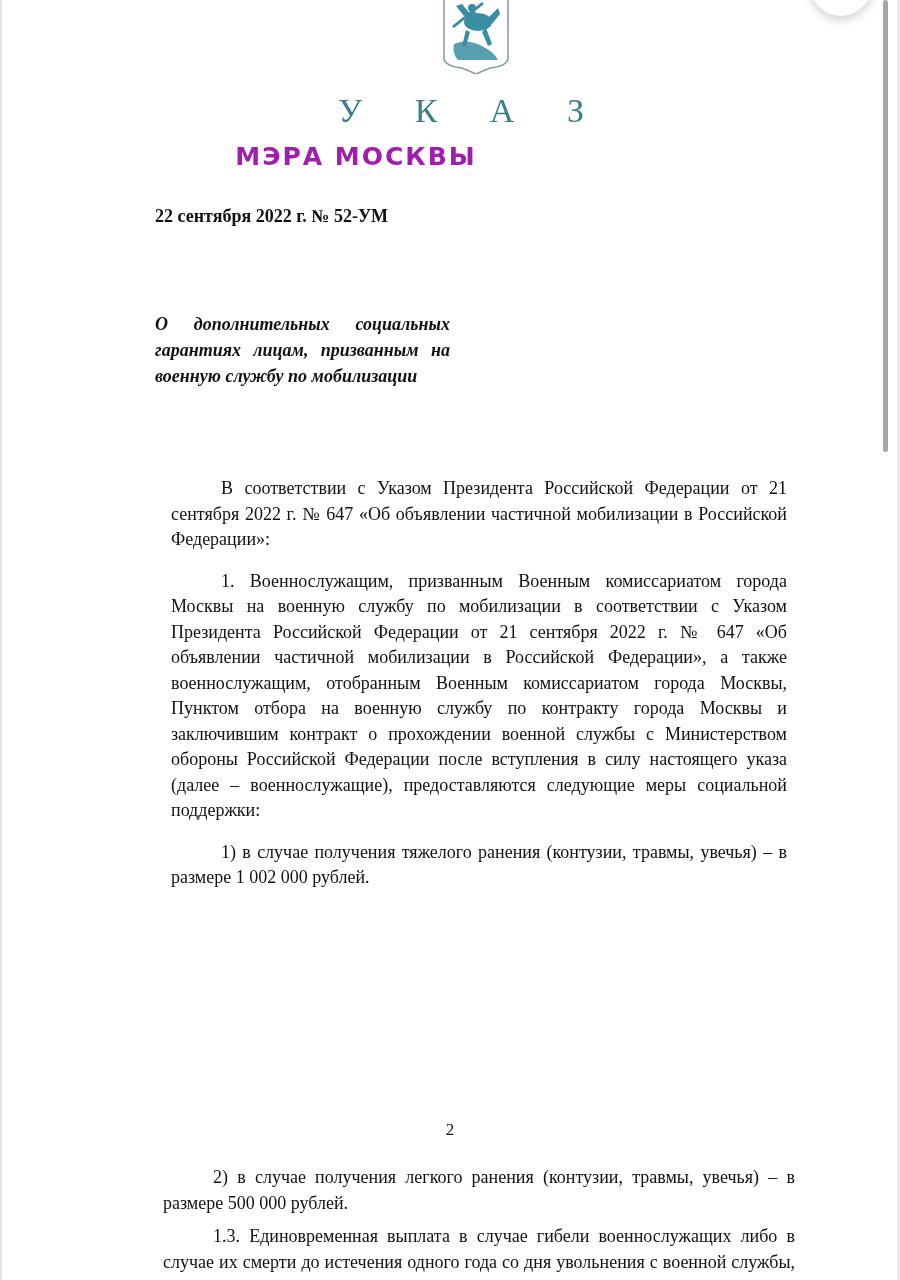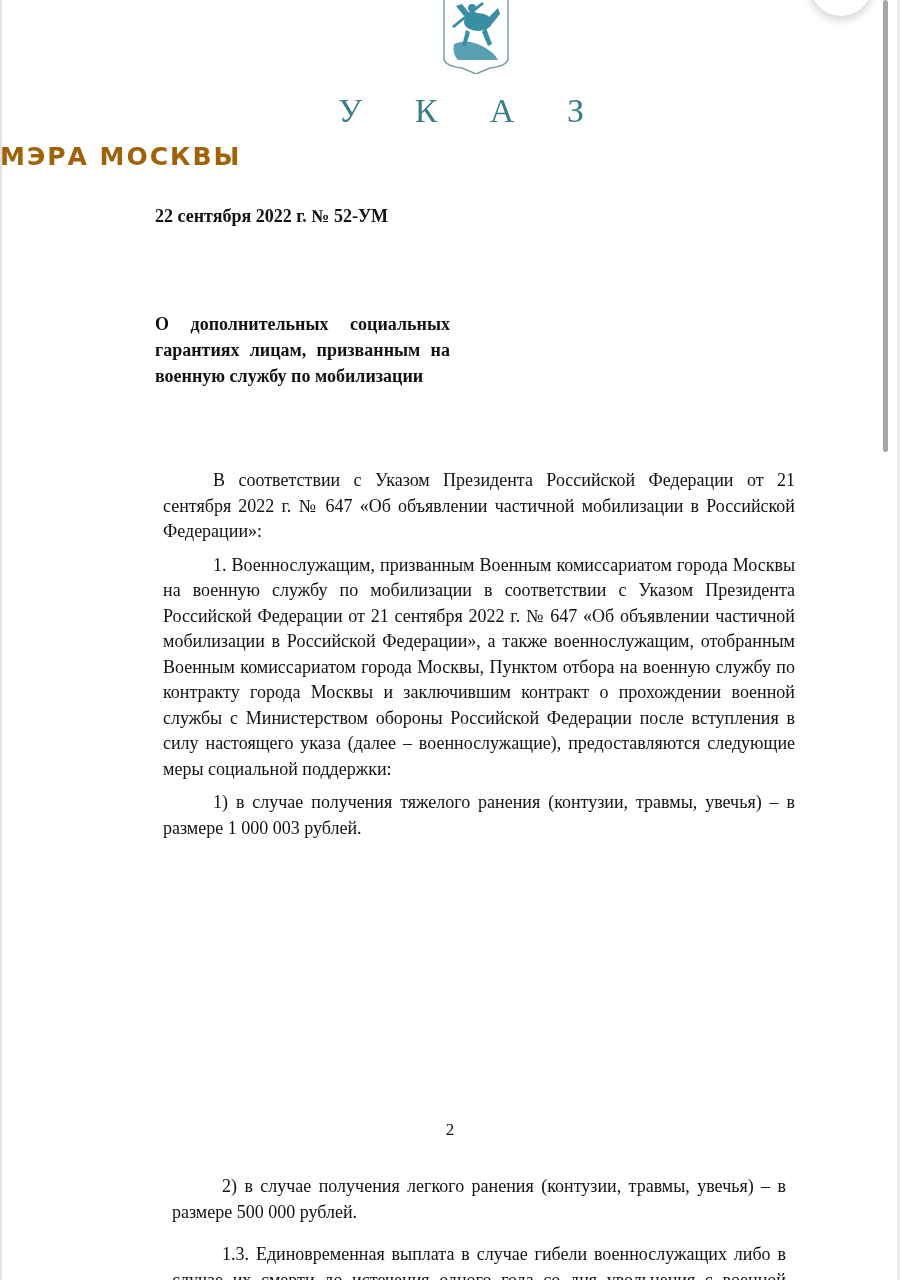--- a/index.html
+++ b/index.html
@@ -22,48 +22,48 @@
     background: #a6a6a6; border-radius: 3px;
   }
 
   .emblem { position: absolute; left: 442px; top: 0; width: 68px; height: 74px; }
   .ukaz {
     position: absolute; left: 0; width: 900px; top: 92px; text-align: center;
     font-family: "Liberation Serif", "DejaVu Serif", serif;
     font-size: 34px; letter-spacing: 22px; color: #3b7d8a; padding-left: 22px;
   }
   .mayor {
-    position: absolute; left: 0; width: 712px; top: 142px; 
+    position: absolute; left: 0; width: 712px; top: 142px; text-align: center;
     font-family: "DejaVu Sans", sans-serif; font-weight: bold;
-    font-size: 25px; letter-spacing: 2px; color: #a16207;
+    font-size: 25px; letter-spacing: 2px; color: #a21caf;
   }
 
   .date-line {
     position: absolute; left: 155px; top: 206px;
     font-weight: bold; font-size: 18px;
   }
   .subject {
     position: absolute; left: 155px; top: 311px; width: 295px;
     font-weight: bold; font-size: 18px; line-height: 26px;
-    text-align: justify; text-align-last: left;
+    text-align: justify; text-align-last: left; font-style: italic;
   }
   .body-text {
     position: absolute; left: 155px; top: 460px; width: 648px;
     font-size: 18px; line-height: 25.5px;
   }
-  .body-text p { margin: 8px; text-indent: 50px; text-align: justify; }
+  .body-text p { margin: 16px; text-indent: 50px; text-align: justify; }
 
   .page-break-num {
     position: absolute; left: 0; width: 900px; top: 1120px; text-align: center; font-size: 17px;
   }
   .body-text-2 {
     position: absolute; left: 155px; top: 1157px; width: 648px;
     font-size: 18px; line-height: 25.5px;
   }
-  .body-text-2 p { margin: 17px; text-indent: 50px; text-align: justify; }
+  .body-text-2 p { margin: 8px; text-indent: 50px; text-align: justify; }
 </style>
 </head>
 <body>
 
 <div class="left-edge"></div>
 <div class="right-edge"></div>
 
 <svg class="emblem" viewBox="0 0 68 74">
   <path d="M2 0 L2 58 Q2 66 20 68 L34 74 L48 68 Q66 66 66 58 L66 0" fill="#ffffff" stroke="#7d9aa0" stroke-width="1.5"></path>
   <g fill="#3a8ea3">
@@ -81,21 +81,21 @@
 
 <div class="ukaz">У К А З</div>
 <div class="mayor">МЭРА МОСКВЫ</div>
 
 <div class="date-line">22 сентября 2022 г. № 52-УМ</div>
 <div class="subject">О дополнительных социальных гарантиях лицам, призванным на военную службу по мобилизации</div>
 
 <div class="body-text">
   <p>В соответствии с Указом Президента Российской Федерации от 21 сентября 2022 г. № 647 «Об объявлении частичной мобилизации в Российской Федерации»:</p>
   <p>1. Военнослужащим, призванным Военным комиссариатом города Москвы на военную службу по мобилизации в соответствии с Указом Президента Российской Федерации от 21 сентября 2022 г. № 647 «Об объявлении частичной мобилизации в Российской Федерации», а также военнослужащим, отобранным Военным комиссариатом города Москвы, Пунктом отбора на военную службу по контракту города Москвы и заключившим контракт о прохождении военной службы с Министерством обороны Российской Федерации после вступления в силу настоящего указа (далее – военнослужащие), предоставляются следующие меры социальной поддержки:</p>
-  <p>1) в случае получения тяжелого ранения (контузии, травмы, увечья) – в размере 1 000 003 рублей.</p>
+  <p>1) в случае получения тяжелого ранения (контузии, травмы, увечья) – в размере 1 002 000 рублей.</p>
 </div>
 
 <div class="page-break-num">2</div>
 
 <div class="body-text-2">
   <p>2) в случае получения легкого ранения (контузии, травмы, увечья) – в размере 500 000 рублей.</p>
   <p>1.3. Единовременная выплата в случае гибели военнослужащих либо в случае их смерти до истечения одного года со дня увольнения с военной службы, наступившей вследствие ранения (контузии, травмы, увечья) или</p>
 </div>
 
 <div class="fab"></div>

